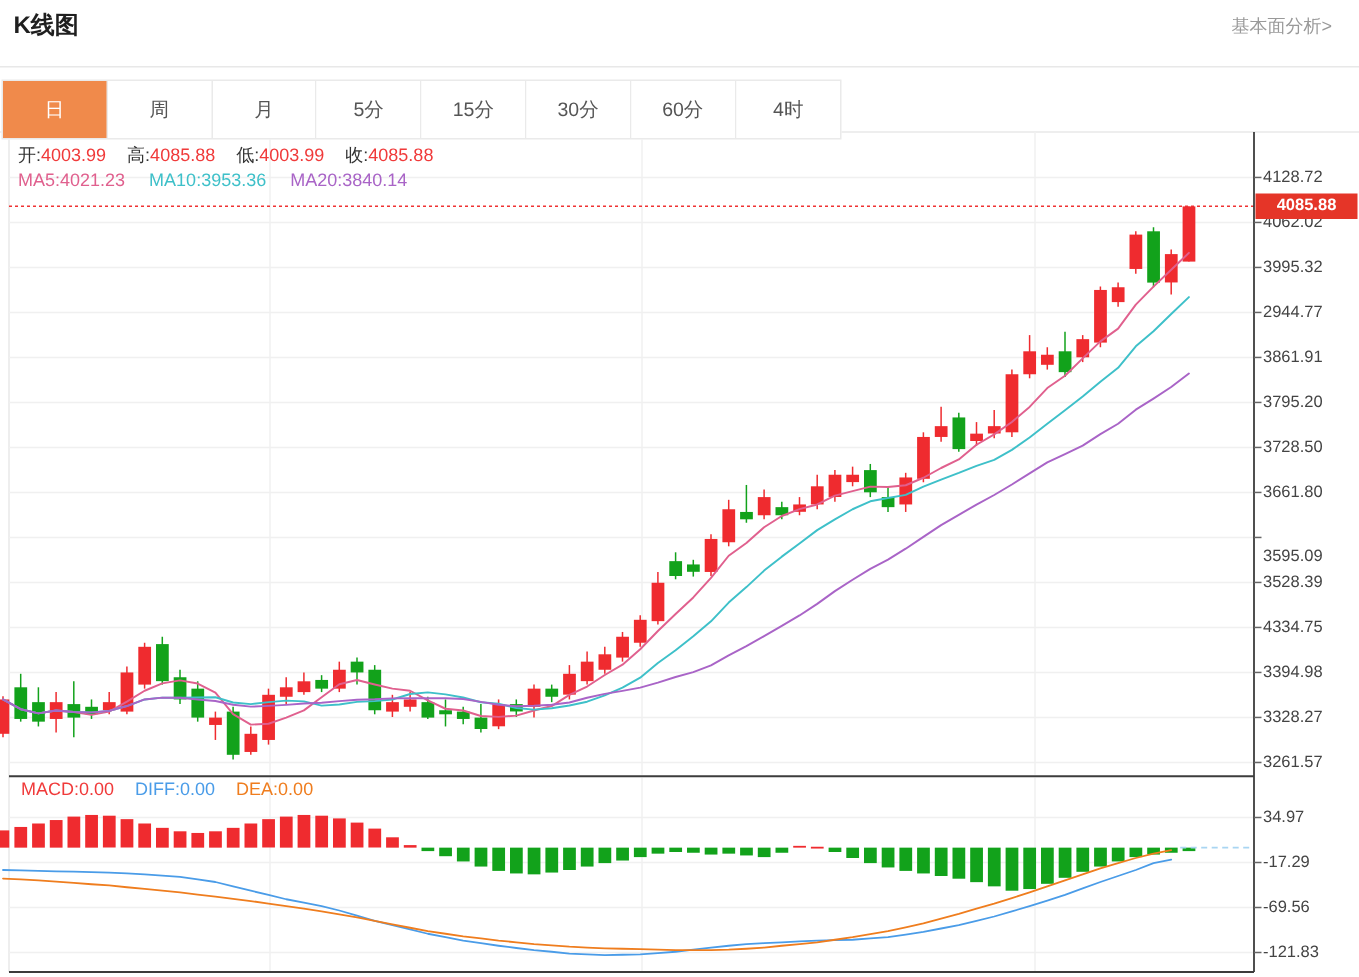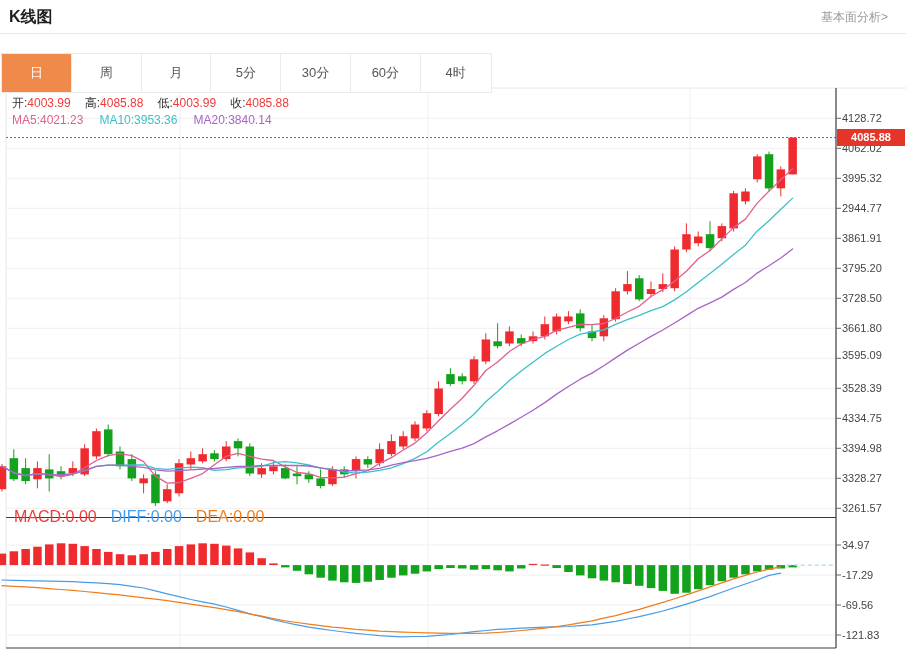--- a/index.html
+++ b/index.html
@@ -1,33 +1,33 @@
 <!DOCTYPE html>
 <html style="--accent: #f08a4b;"><head>
 <meta charset="utf-8">
 <style>
   html,body{margin:0;padding:0;background:#ffffff;width:906px;height:651px;overflow:hidden;
     font-family:"Liberation Sans","DejaVu Sans",sans-serif;-webkit-font-smoothing:antialiased;}
   .page{position:relative;width:906px;height:651px;}
-  .header{position:absolute;top:0;left:0;width:906px;height:34px;border-bottom:1px solid #e8e8e8;box-sizing:border-box;}
+  .header{position:absolute;top:0;left:0;width:906px;height:45px;border-bottom:1px solid #e8e8e8;box-sizing:border-box;}
   .title{position:absolute;left:9px;top:7px;font-size:16px;font-weight:bold;color:#1f1f1f;margin:0;}
   .fund-link{position:absolute;right:18px;top:9px;font-size:12px;color:#999;text-decoration:none;cursor:pointer;}
   .tabbar{position:absolute;left:1px;top:53px;height:38px;display:flex;border:1px solid #eaeaea;background:#fff;box-sizing:content-box;}
   .tab{width:69.8px;height:38px;line-height:38px;text-align:center;font-size:13px;color:#555;
     border-right:1px solid #eaeaea;cursor:pointer;background:#fff;box-sizing:border-box;}
   .tab:last-child{border-right:none;}
   .tab.active{background:var(--accent,#f08a4b);color:#fff;}
   svg#chart-svg{position:absolute;left:0;top:0;width:906px;height:651px;z-index:0;}
   .overlay{position:absolute;z-index:2;white-space:nowrap;}
   .ohlc-row{left:12px;top:95px;font-size:12px;color:#333;}
   .ohlc-row .val{color:#f03a3a;margin-top:28px;}
   .ohlc-row .pair{margin-right:14px;}
   .ma-row{left:12px;top:113px;font-size:12px;}
   .ma-row .pair{margin-right:16px;}
-  .macd-row{left:14px;top:508px;font-size:16px;}
+  .macd-row{left:14px;top:519px;font-size:12px;}
   .macd-row .pair{margin-right:14px;}
   .axis-label{position:absolute;left:842px;font-size:11px;color:#444;z-index:1;}
   .price-badge{position:absolute;left:837px;width:68px;height:17px;line-height:17px;text-align:center;
     font-size:11px;font-weight:bold;color:#fff;z-index:3;}
 </style>
 </head>
 <body>
 
 <div class="page">
 
@@ -299,39 +299,40 @@
   <div class="header">
     <h1 class="title">K线图</h1>
     <a class="fund-link">基本面分析&gt;</a>
   </div>
 
   <div class="tabbar" id="tabbar">
       <div class="tab active">日</div>
       <div class="tab">周</div>
       <div class="tab">月</div>
       <div class="tab">5分</div>
+      <div class="tab">15分</div>
       <div class="tab">30分</div>
       <div class="tab">60分</div>
       <div class="tab">4时</div>
     </div>
 
   <div class="overlay ohlc-row" id="ohlc-row"><span class="pair"><span>开:</span><span class="val">4003.99</span></span><span class="pair"><span>高:</span><span class="val">4085.88</span></span><span class="pair"><span>低:</span><span class="val">4003.99</span></span><span class="pair"><span>收:</span><span class="val">4085.88</span></span></div>
   <div class="overlay ma-row" id="ma-row"><span class="pair"><span style="color: rgb(224, 96, 142);">MA5:</span><span class="val" style="color: rgb(224, 96, 142);">4021.23</span></span><span class="pair"><span style="color: rgb(62, 192, 201);">MA10:</span><span class="val" style="color: rgb(62, 192, 201);">3953.36</span></span><span class="pair"><span style="color: rgb(169, 100, 199);">MA20:</span><span class="val" style="color: rgb(169, 100, 199);">3840.14</span></span></div>
   <div class="overlay macd-row" id="macd-row"><span class="pair"><span style="color: rgb(240, 58, 58);">MACD:</span><span class="val" style="color: rgb(240, 58, 58);">0.00</span></span><span class="pair"><span style="color: rgb(74, 156, 232);">DIFF:</span><span class="val" style="color: rgb(74, 156, 232);">0.00</span></span><span class="pair"><span style="color: rgb(239, 125, 30);">DEA:</span><span class="val" style="color: rgb(239, 125, 30);">0.00</span></span></div>
 
   <div id="axis-labels">
       <div class="axis-label" style="top: 111.8px;">4128.72</div>
       <div class="axis-label" style="top: 141.8px;">4062.02</div>
       <div class="axis-label" style="top: 171.8px;">3995.32</div>
       <div class="axis-label" style="top: 201.8px;">2944.77</div>
       <div class="axis-label" style="top: 231.8px;">3861.91</div>
       <div class="axis-label" style="top: 261.8px;">3795.20</div>
       <div class="axis-label" style="top: 291.8px;">3728.50</div>
       <div class="axis-label" style="top: 321.8px;">3661.80</div>
-      <div class="axis-label" style="top: 349px;">3595.09</div>
+      <div class="axis-label" style="top: 365px;">3595.09</div>
       <div class="axis-label" style="top: 381.8px;">3528.39</div>
       <div class="axis-label" style="top: 411.8px;">4334.75</div>
       <div class="axis-label" style="top: 441.8px;">3394.98</div>
       <div class="axis-label" style="top: 471.8px;">3328.27</div>
       <div class="axis-label" style="top: 501.8px;">3261.57</div>
       <div class="axis-label" style="top: 538.5px; text-align: center;">34.97</div>
       <div class="axis-label" style="top: 568.5px;">-17.29</div>
       <div class="axis-label" style="top: 598.5px;">-69.56</div>
       <div class="axis-label" style="top: 628.5px;">-121.83</div>
     </div>

